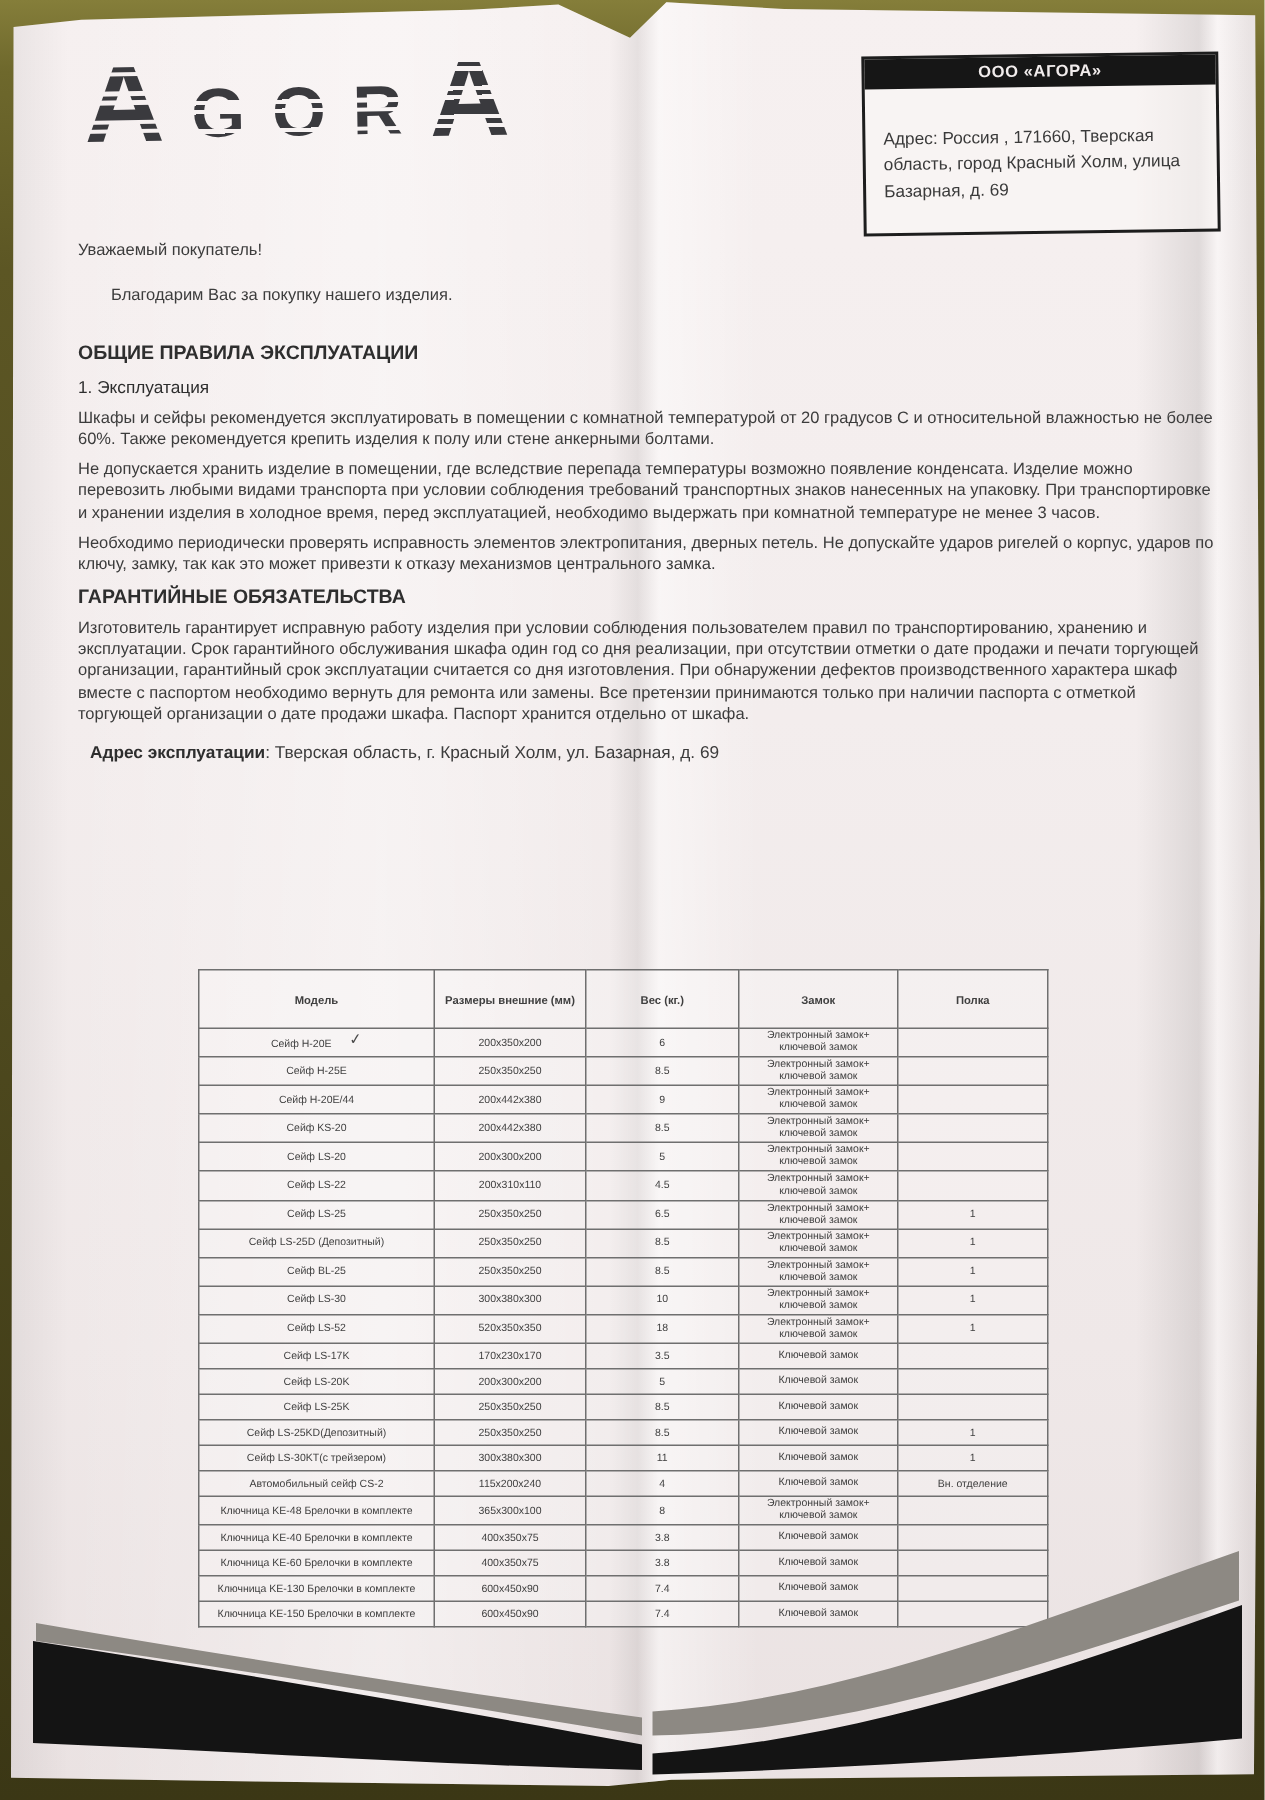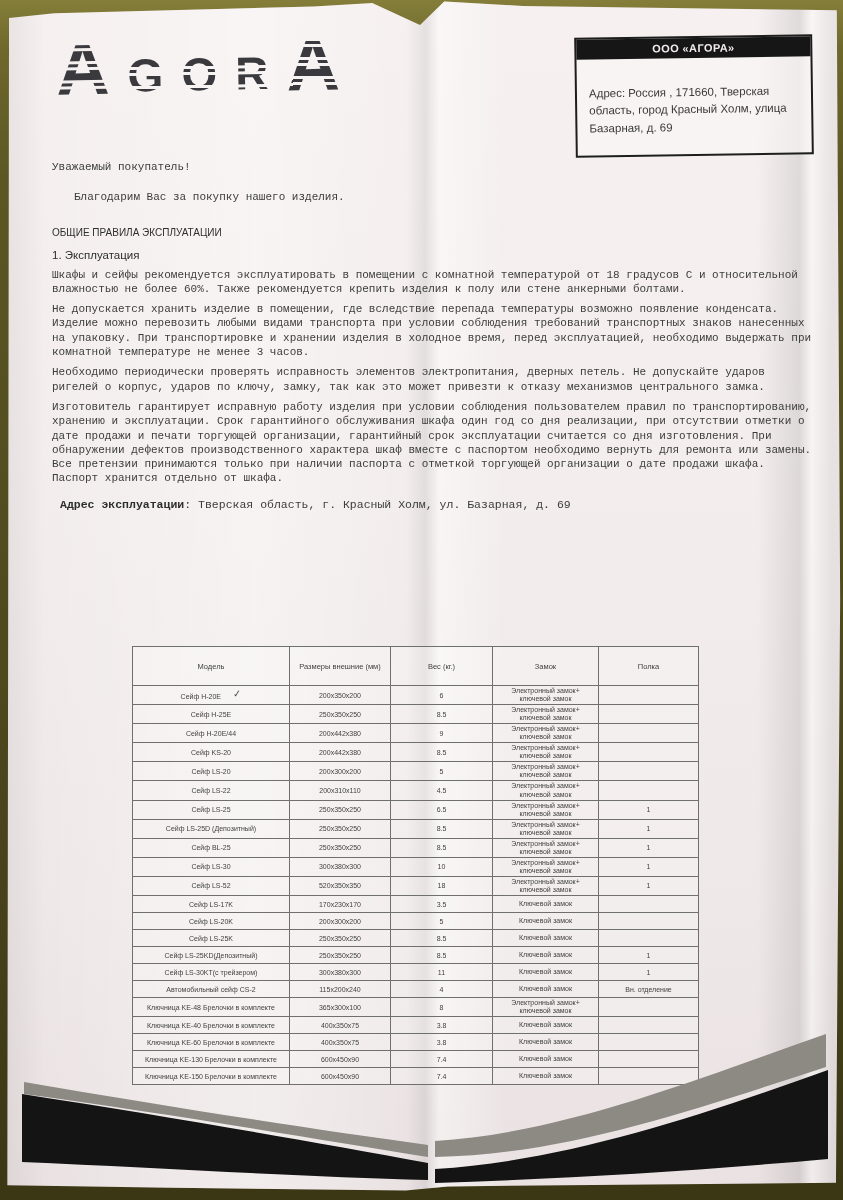--- a/index.html
+++ b/index.html
@@ -30,37 +30,37 @@
     position:absolute;top:36px;right:28px;width:234px;border:2px solid #1d1d1d;
     background:rgba(250,246,245,.6);transform:rotate(-0.8deg);
   }
   .supbox .supbox-title{
     background:#161616;color:#f1ecec;font-weight:700;font-size:11px;
     text-align:center;padding:4px 2px;letter-spacing:.4px;
   }
   .supbox .supbox-addr{padding:26px 12px 18px 12px;font-size:11.5px;line-height:1.5;color:#3a3a3a;}
   
   .text{position:absolute;top:160px;left:48px;width:764px;color:#3c3c3c;}
-  .text p{margin:0 0 6px 0;font-size:11px;line-height:1.3;font-family:Liberation Mono, monospace;}
+  .text p{margin:0 0 6px 0;font-size:11px;line-height:1.3;}
   .greet{margin-bottom:16px !important;}
   .thanks{margin-bottom:22px !important;padding-left:22px;}
-  .h-main{font-size:10px;font-weight:400;color:#2e2e2e;margin:0 0 11px 0;}
+  .h-main{font-size:13px;font-weight:700;color:#2e2e2e;margin:0 0 11px 0;}
   .h-sub{font-size:11.5px;font-weight:400;color:#2e2e2e;margin:8px 0 7px 0;}
   .addr-line{margin-top:12px !important;font-size:11.5px !important;padding-left:8px;}
   .addr-line b{color:#2e2e2e;}
   
   .table-wrap{position:absolute;top:646px;left:128px;}
   table.models{border-collapse:collapse;table-layout:fixed;width:566px;background:rgba(255,255,255,.25);}
   table.models col.c1{width:157px;} table.models col.c2{width:101px;}
   table.models col.c3{width:102px;} table.models col.c4{width:106px;} table.models col.c5{width:100px;}
   table.models th,table.models td{
     border:1px solid #6f6f6f;color:#3f3f3f;text-align:center;vertical-align:middle;
     font-size:7px;padding:1px 2px;overflow:hidden;
   }
-  table.models th{height:36px;font-weight:400;font-size:7.5px;}
+  table.models th{height:36px;font-weight:700;font-size:7.5px;}
   table.models td{height:14px;}
   td.c-lock{white-space:pre-line;line-height:1.15;font-size:6.8px;}
   .check{display:inline-block;margin-left:12px;color:#4a4a4a;font-size:10px;transform:rotate(-6deg) translateY(-2px);}
   
   .wave{position:absolute;left:10px;right:12px;top:1032px;height:162px;}
 </style>
 </head>
 <body>
 
 <div class="paper">
@@ -79,27 +79,28 @@
       <div class="supbox-addr">Адрес: Россия , 171660, Тверская область, город Красный Холм, улица Базарная, д. 69</div>
     </div>
 
     <div class="text">
       <p class="greet">Уважаемый покупатель!</p>
       <p class="thanks">Благодарим Вас за покупку нашего изделия.</p>
 
       <div class="h-main">ОБЩИЕ ПРАВИЛА ЭКСПЛУАТАЦИИ</div>
 
       <div class="h-sub">1. Эксплуатация</div>
-      <p>Шкафы и сейфы рекомендуется эксплуатировать в помещении с комнатной температурой от 18 градусов С и относительной влажностью не более  60%. Также рекомендуется крепить изделия к полу или стене анкерными болтами.</p>
+      <p>Шкафы и сейфы рекомендуется эксплуатировать в помещении с комнатной температурой от 20 градусов С и относительной влажностью не более  60%. Также рекомендуется крепить изделия к полу или стене анкерными болтами.</p>
 
       <p>Не допускается хранить изделие в помещении, где вследствие перепада температуры возможно появление конденсата. Изделие можно перевозить любыми видами транспорта при условии соблюдения требований транспортных знаков нанесенных на упаковку. При транспортировке и хранении изделия в холодное время, перед эксплуатацией, необходимо выдержать при комнатной температуре не менее 3 часов.</p>
 
 
       <p> Необходимо периодически проверять исправность элементов электропитания, дверных петель. Не допускайте ударов ригелей о корпус, ударов по ключу, замку, так как это может привезти к отказу механизмов центрального замка.</p>
 
+      <div class="h-main" style="margin-bottom:7px">ГАРАНТИЙНЫЕ ОБЯЗАТЕЛЬСТВА</div>
       <p>Изготовитель гарантирует исправную работу изделия при условии соблюдения пользователем правил по транспортированию, хранению и эксплуатации. Срок гарантийного обслуживания шкафа один год со дня реализации, при отсутствии отметки о дате продажи и печати торгующей организации, гарантийный срок эксплуатации считается со дня изготовления. При обнаружении дефектов производственного характера шкаф вместе с паспортом необходимо вернуть для ремонта или замены. Все претензии принимаются только при наличии паспорта с отметкой торгующей организации о дате продажи шкафа. Паспорт хранится отдельно от шкафа.</p>
 
       <p class="addr-line"><b>Адрес эксплуатации</b><span>: Тверская область, г. Красный Холм, ул. Базарная, д. 69</span></p>
     </div>
 
     <div class="table-wrap">
       <table class="models">
         <colgroup>
             <col class="c1">
             <col class="c2">

